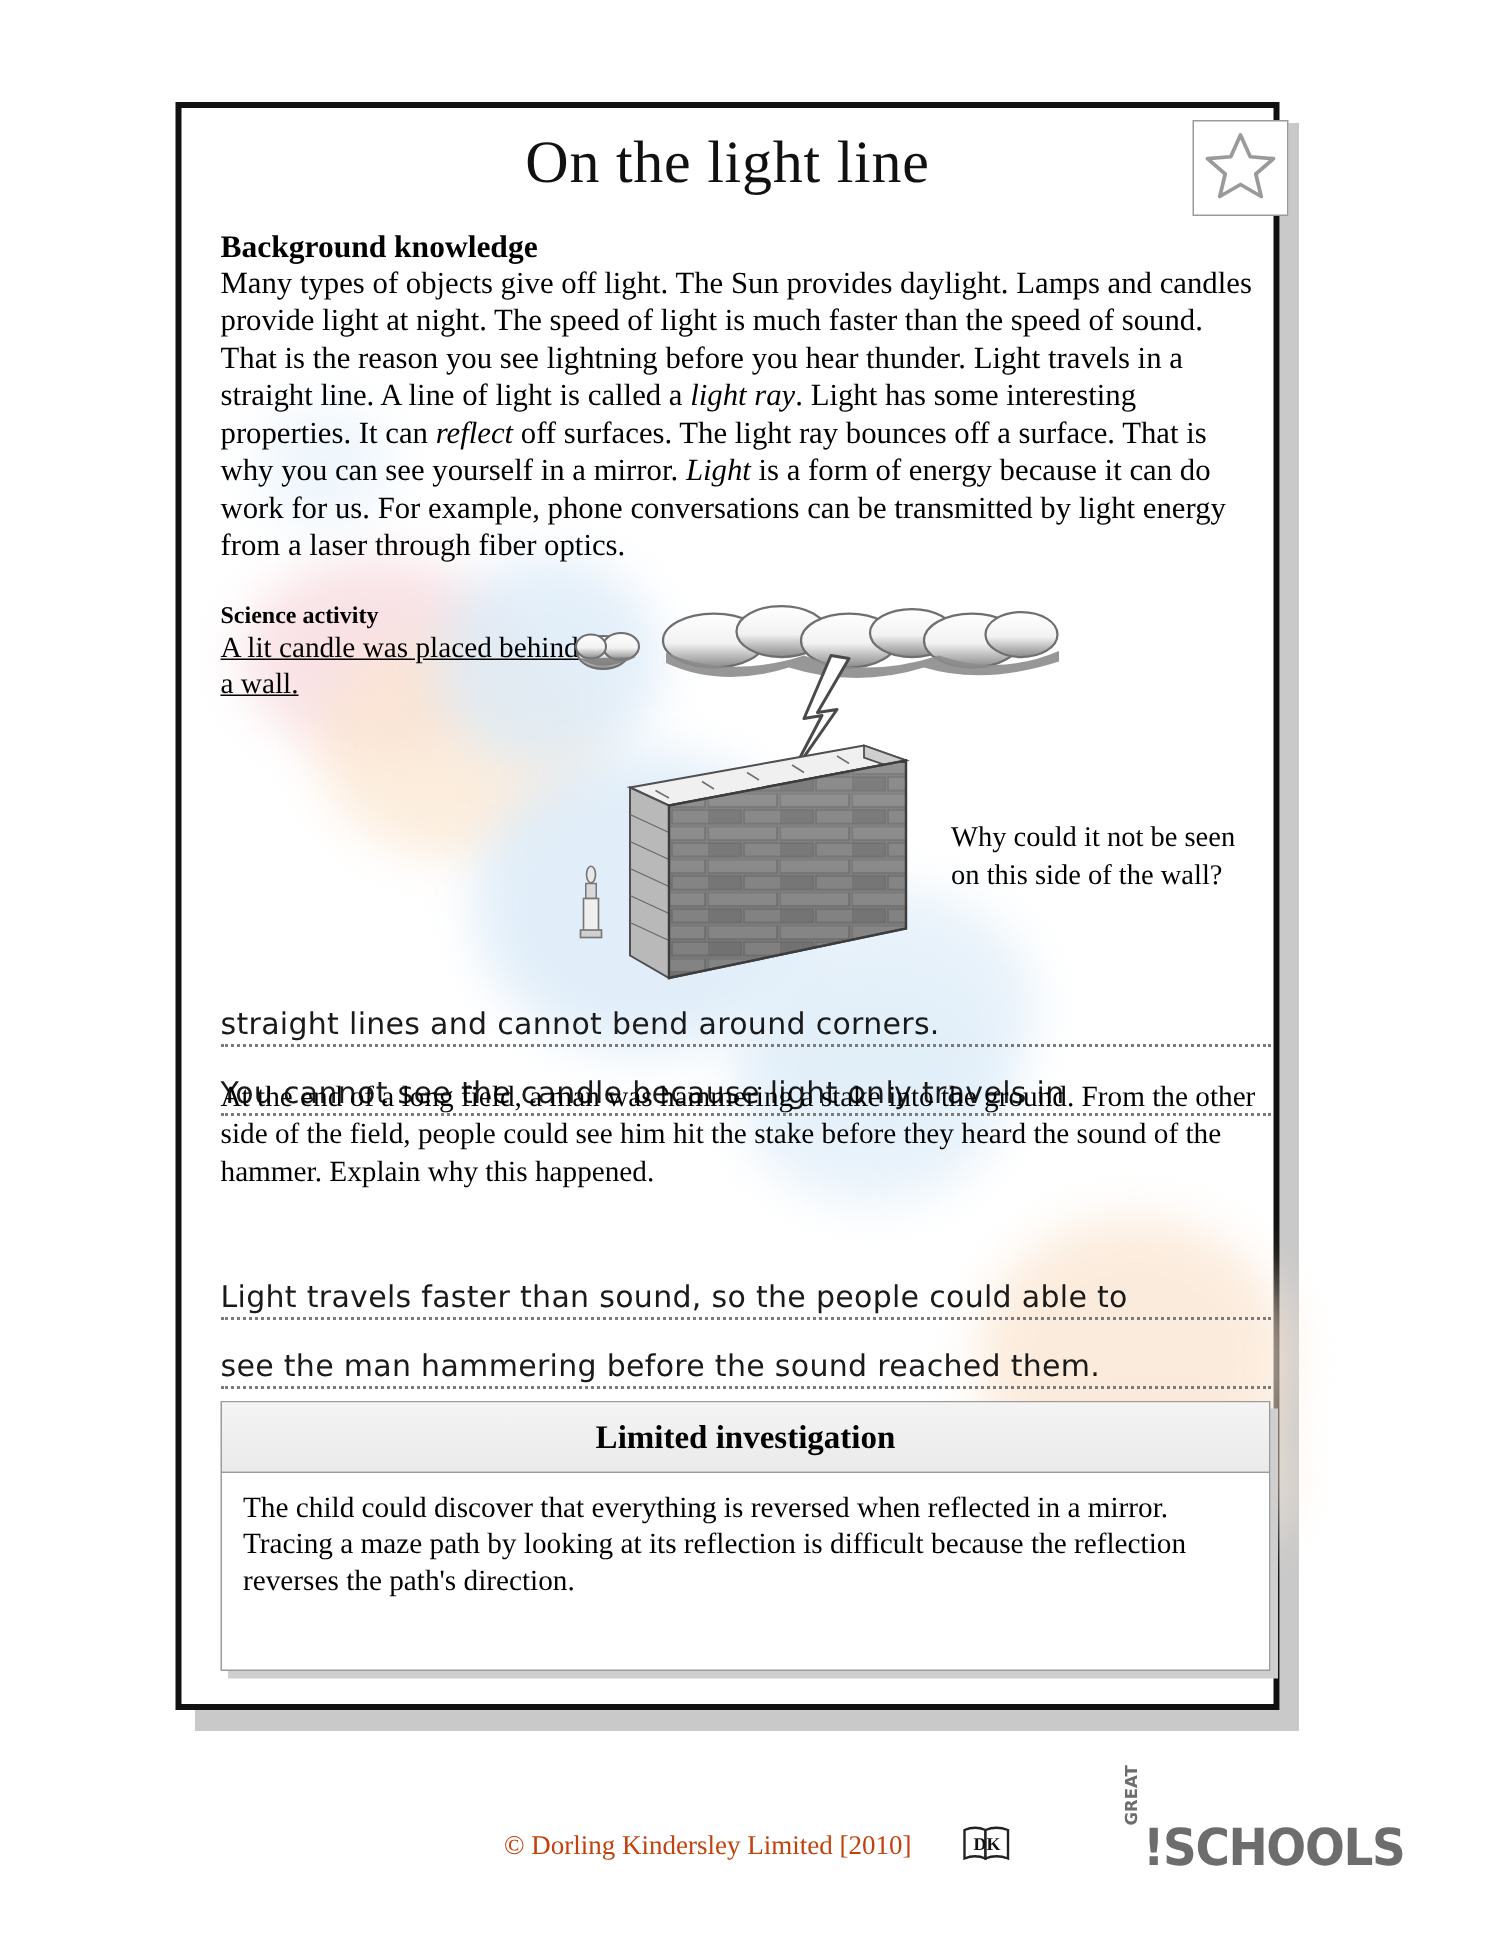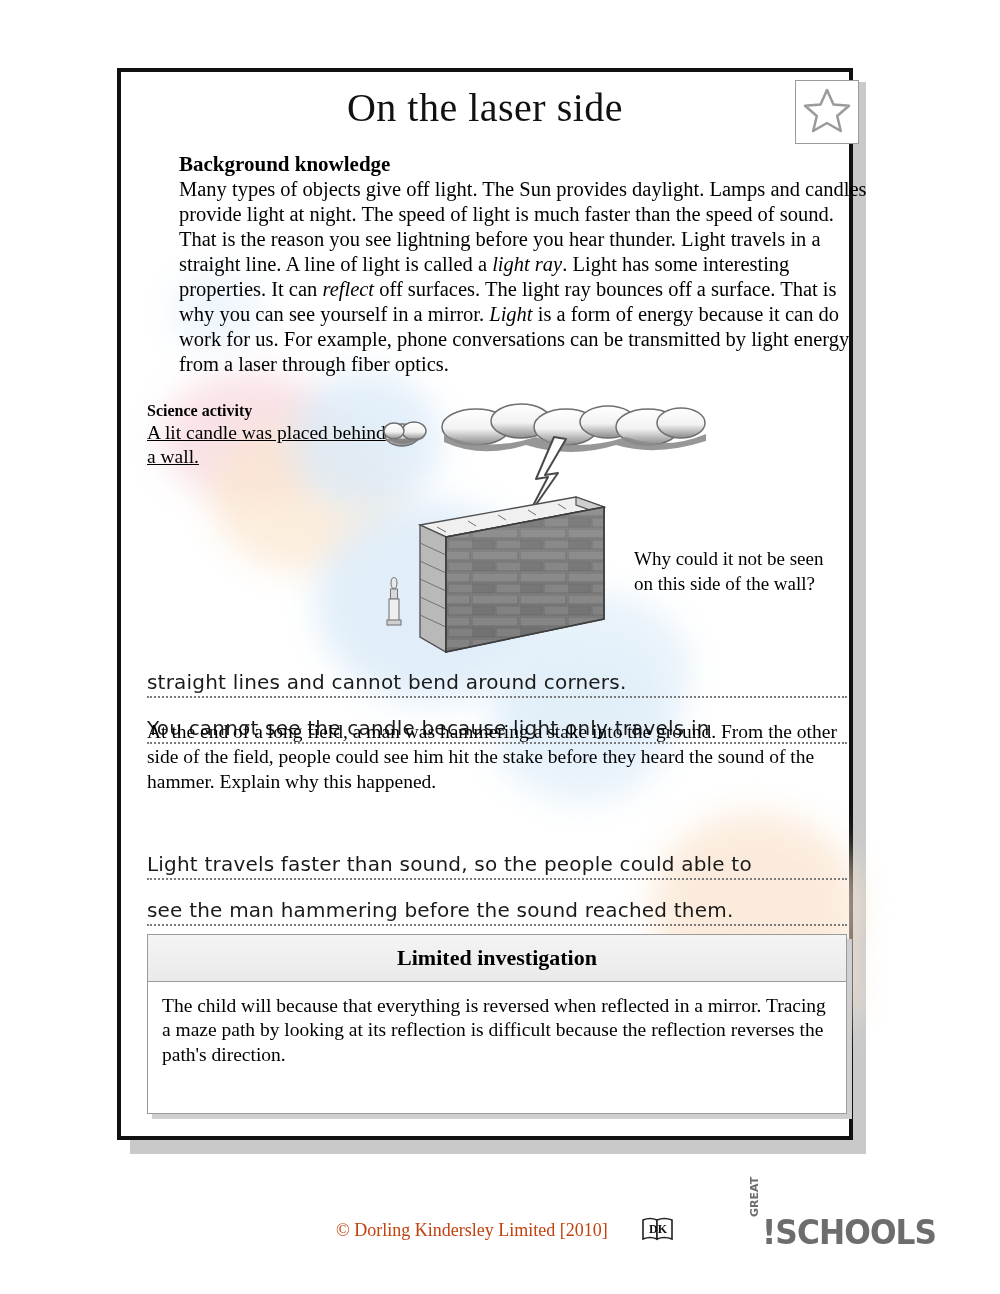--- a/index.html
+++ b/index.html
@@ -85,21 +85,20 @@
     line-height: 1.22;
     margin: 0;
     text-align: left;
   }
   .body-par i { }
 
   #bg-block {
     position: absolute;
     left: 26px; top: 80px;
     width: 690px;
-    margin-left: 32px;
   }
 
   #sci-act {
     position: absolute;
     left: 26px; top: 330px;
     width: 250px;
   }
   #sci-act .h-sub { font-size: 16px; }
   #sci-act .body-par { font-size: 19.5px; text-decoration: underline; }
 
@@ -232,21 +231,21 @@
   <div class="blob" style="left:170px; top:300px; width:150px; height:140px; background:#dcebf8; opacity:.8;"></div>
   <div class="blob" style="left:195px; top:430px; width:230px; height:200px; background:#dcebf8; opacity:.85;"></div>
   <div class="blob" style="left:370px; top:520px; width:200px; height:160px; background:#e2eff9; opacity:.8;"></div>
   <div class="blob" style="left:370px; top:580px; width:180px; height:150px; background:#e0eef9; opacity:.75;"></div>
   <div class="blob" style="left:530px; top:740px; width:210px; height:190px; background:#fbe7d4; opacity:.8;"></div>
   <div class="blob" style="left:560px; top:850px; width:180px; height:130px; background:#fbe9da; opacity:.65;"></div>
   <div class="blob" style="left:50px; top:200px; width:90px; height:80px; background:#e4f0fa; opacity:.6;"></div>
 
   <div id="content">
 
-    <div id="title">On the laser side</div>
+    <div id="title">On the light line</div>
 
     <div id="star-box">
       <svg width="52" height="52" viewBox="0 0 52 52">
         <polygon points="26,5 32.5,19.5 48,20.8 36.2,31 39.8,46 26,38 12.2,46 15.8,31 4,20.8 19.5,19.5" fill="none" stroke="#9a9a9a" stroke-width="2.5" stroke-linejoin="round"></polygon>
       </svg>
     </div>
 
     <div id="bg-block">
       <div class="h-sub">Background knowledge</div>
       <p class="body-par" id="bg-par"><span>Many types of objects give off light. The Sun provides daylight. Lamps and candles provide light at night. The speed of light is much faster than the speed of sound. That is the reason you see lightning before you hear thunder. Light travels in a straight line. A line of light is called a </span><i>light ray</i><span>. Light has some interesting properties. It can </span><i>reflect</i><span> off surfaces. The light ray bounces off a surface. That is why you can see yourself in a mirror. </span><i>Light</i><span> is a form of energy because it can do work for us. For example, phone conversations can be transmitted by light energy from a laser through fiber optics.</span></p>
@@ -353,21 +352,21 @@
         <span class="ans-text">Light travels faster than sound, so the people could able to</span>
       </div>
       <div class="ans-line">
         <span class="ans-text">see the man hammering before the sound reached them.</span>
       </div>
     </div>
 
     <div id="inv-shadow"></div>
     <div id="inv-box">
       <div id="inv-head">Limited investigation</div>
-      <div id="inv-body">The child will because that everything is reversed when reflected in a mirror. Tracing a maze path by looking at its reflection is difficult because the reflection reverses the path's direction.</div>
+      <div id="inv-body">The child could discover that everything is reversed when reflected in a mirror. Tracing a maze path by looking at its reflection is difficult because the reflection reverses the path's direction.</div>
     </div>
 
   </div>
 </div>
 
 <div id="footer">
   <div id="copy">© Dorling Kindersley Limited [2010]</div>
 
   <svg id="dk-logo" viewBox="0 0 34 26">
     <path d="M2 4 Q9 1 16 4 L16 23 Q9 20 2 23 Z" fill="#fff" stroke="#222" stroke-width="1.6"></path>

